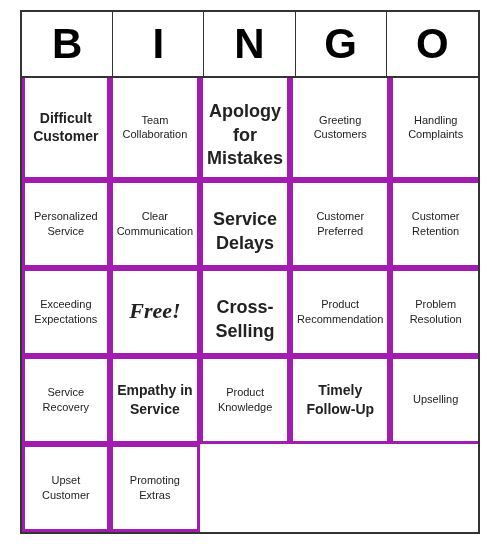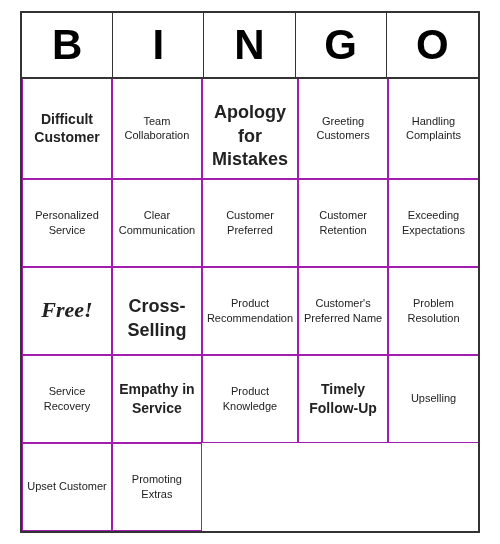--- a/index.html
+++ b/index.html
@@ -30,21 +30,21 @@
       font-family: Arial, sans-serif;
     }
     .bingo-letter:last-child {
       border-right: none;
     }
     .bingo-grid {
       display: grid;
       grid-template-columns: repeat(5, 1fr);
     }
     .bingo-cell {
-      border: 1px solid #a21caf;
+      border: 3px solid #a21caf;
       min-height: 88px;
       display: flex;
       align-items: center;
       justify-content: center;
       text-align: center;
       padding: 6px 4px;
       position: relative;
     }
     .bingo-cell:nth-child(5n) {
       border-right: none;
@@ -100,39 +100,39 @@
       <div class="bingo-cell">
         <span class="cell-text">Handling Complaints</span>
       </div>
       <div class="bingo-cell">
         <span class="cell-text">Personalized Service</span>
       </div>
       <div class="bingo-cell">
         <span class="cell-text">Clear Communication</span>
       </div>
       <div class="bingo-cell">
+        <span class="cell-text large">Service Delays</span>
+      </div>
+      <div class="bingo-cell">
         <span class="cell-text">Customer Preferred</span>
       </div>
       <div class="bingo-cell">
         <span class="cell-text">Customer Retention</span>
       </div>
       <div class="bingo-cell">
         <span class="cell-text">Exceeding Expectations</span>
       </div>
       <div class="bingo-cell">
         <span class="cell-text free">Free!</span>
       </div>
       <div class="bingo-cell">
         <span class="cell-text large">Cross-Selling</span>
       </div>
       <div class="bingo-cell">
         <span class="cell-text">Product Recommendation</span>
-      </div>
-      <div class="bingo-cell">
-        <span class="cell-text">Customer's Preferred Name</span>
       </div>
       <div class="bingo-cell">
         <span class="cell-text">Problem Resolution</span>
       </div>
       <div class="bingo-cell">
         <span class="cell-text">Service Recovery</span>
       </div>
       <div class="bingo-cell">
         <span class="cell-text medium">Empathy in Service</span>
       </div>

